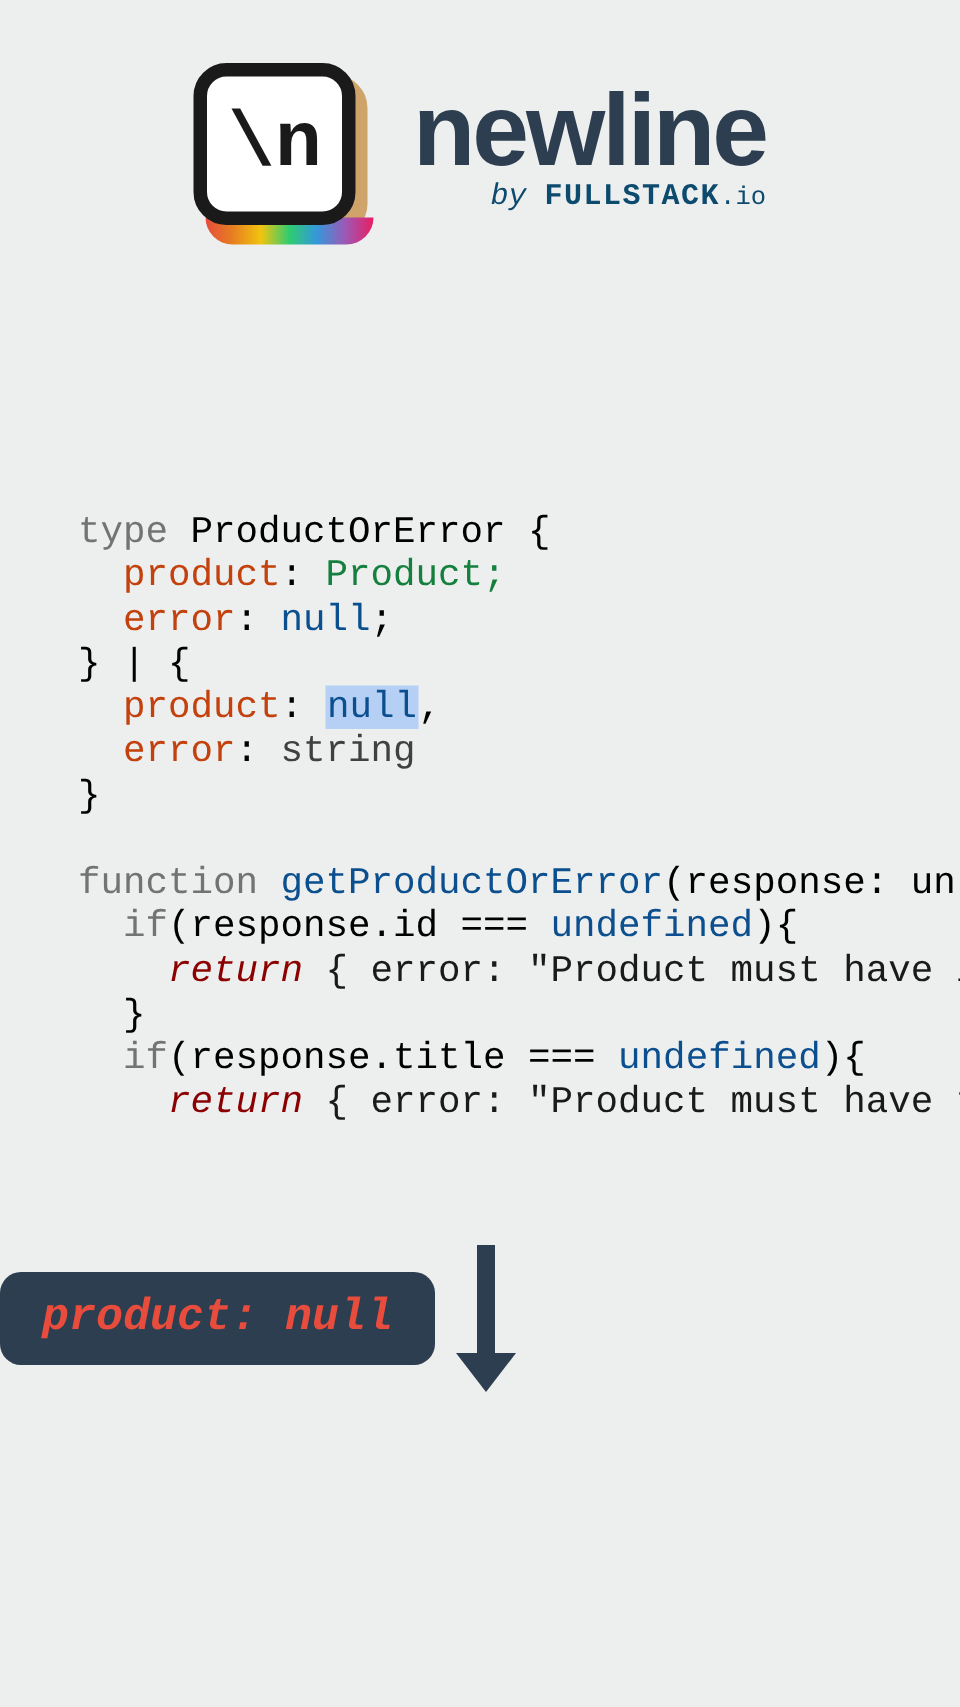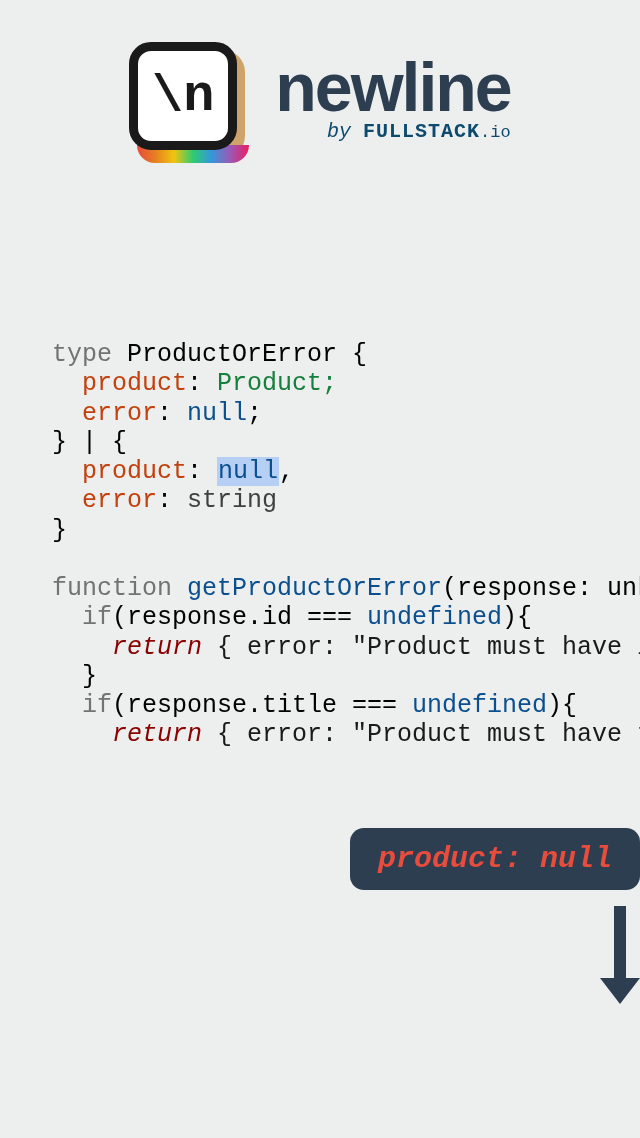--- a/index.html
+++ b/index.html
@@ -114,22 +114,22 @@
       background: #b6d0f5;
       color: #0b4f8e;
       padding: 0 1px;
     }
     .diagram {
       position: absolute;
       left: 0;
       right: 0;
       top: 828px;
       display: flex;
-      flex-direction: column;
-      align-items: flex-end;
+      flex-direction: row;
+      align-items: center;
       gap: 14px;
     }
     .pill {
       background: #2c3e50;
       border-radius: 14px;
       padding: 14px 28px;
       color: #e74c3c;
       font-family: "Courier New", Courier, monospace;
       font-weight: bold;
       font-style: italic;

